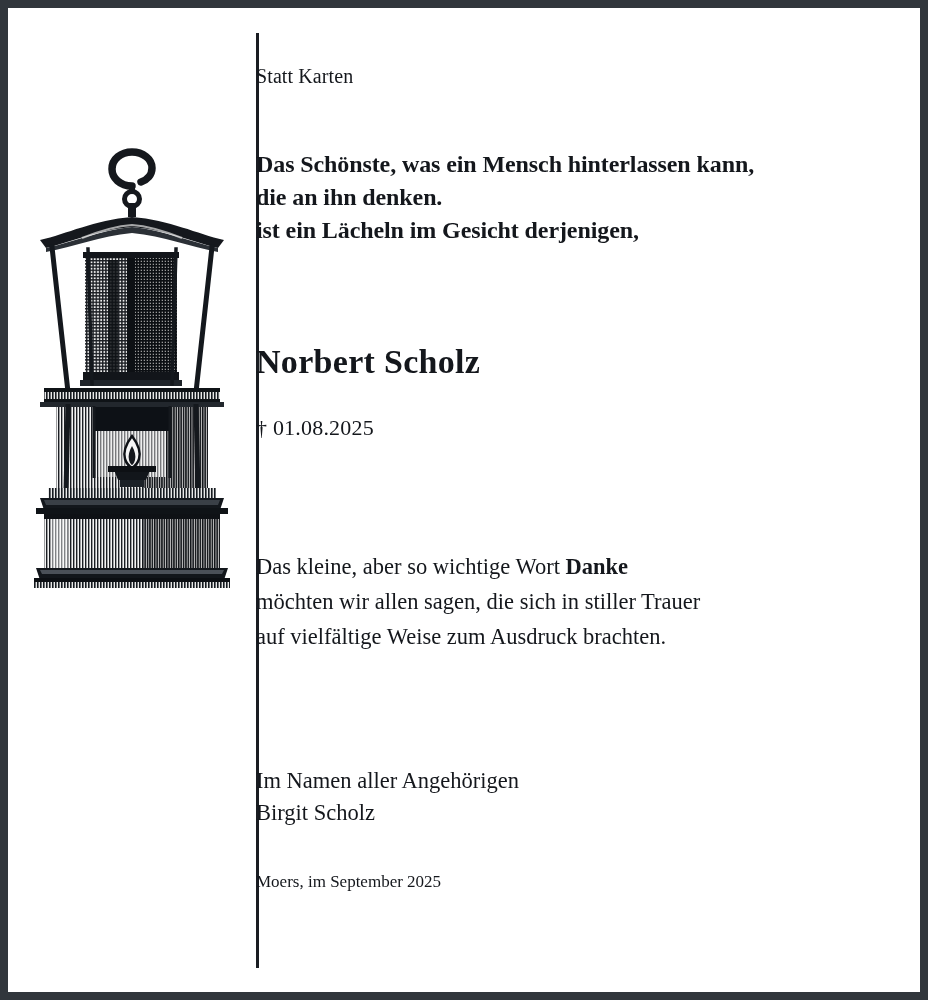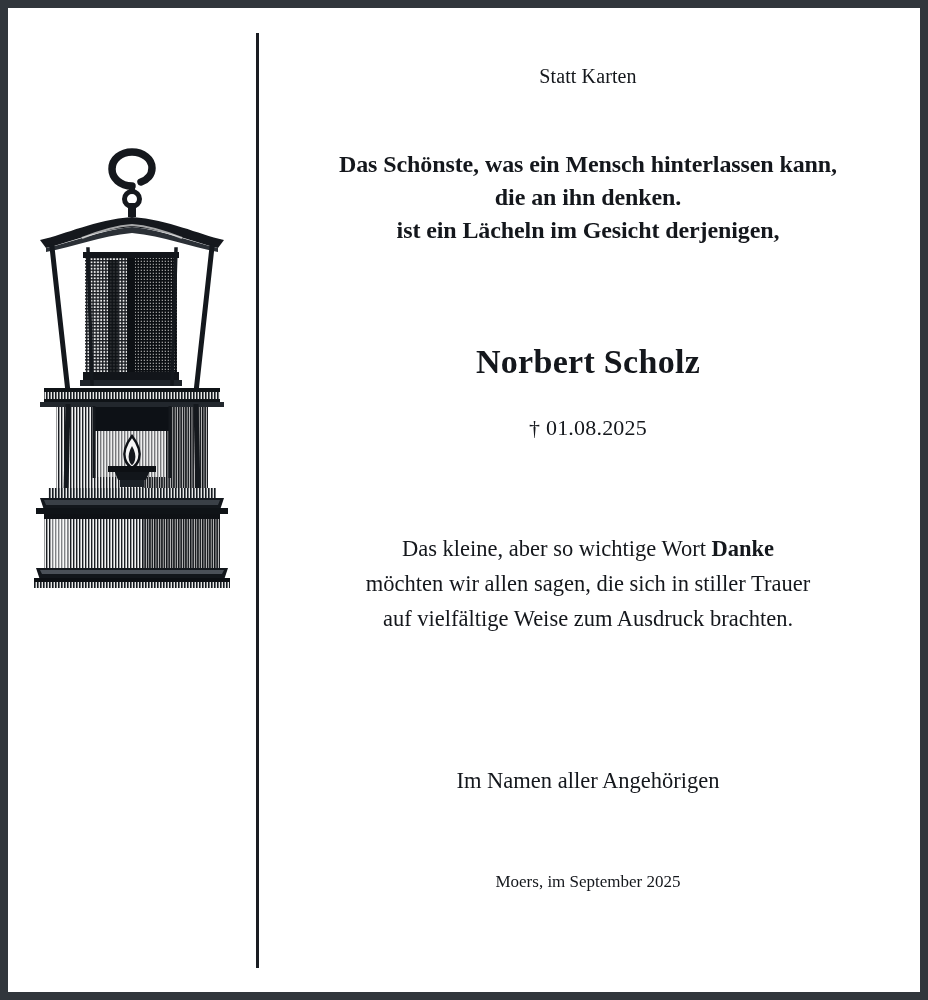--- a/index.html
+++ b/index.html
@@ -51,21 +51,20 @@
 
   .lantern-wrap svg { display: block; width: 100%; height: 100%; }
 
   
   .right-col {
     position: absolute;
     left: 248px;
     top: 0;
     width: 664px;
     height: 984px;
-    text-align: center;
     color: #14171c;
     padding-left: 40px;
   }
 
   .statt {
     position: absolute;
     top: 57px;
     left: 0;
     width: 100%;
     font-size: 20px;
@@ -97,21 +96,21 @@
     position: absolute;
     top: 407px;
     left: 0;
     width: 100%;
     font-size: 22px;
     letter-spacing: .2px;
   }
 
   .thanks {
     position: absolute;
-    top: 523px;
+    top: 541px;
     left: 0;
     width: 100%;
     font-size: 22.5px;
     line-height: 35px;
   }
   .thanks b { font-weight: bold; }
 
   .family {
     position: absolute;
     top: 757px;
@@ -281,18 +280,19 @@
     <div class="date">† 01.08.2025</div>
 
     <div class="thanks">
       <div><span>Das kleine, aber so wichtige Wort </span><b>Danke</b></div>
       <div>möchten wir allen sagen, die sich in stiller Trauer</div>
       <div>auf vielfältige Weise zum Ausdruck brachten.</div>
     </div>
 
     <div class="family">
       <div>Im Namen aller Angehörigen</div>
+      <div>Birgit Scholz</div>
     </div>
 
     <div class="place">Moers, im September 2025</div>
 
   </div>
 </div>
 
 </body></html>

